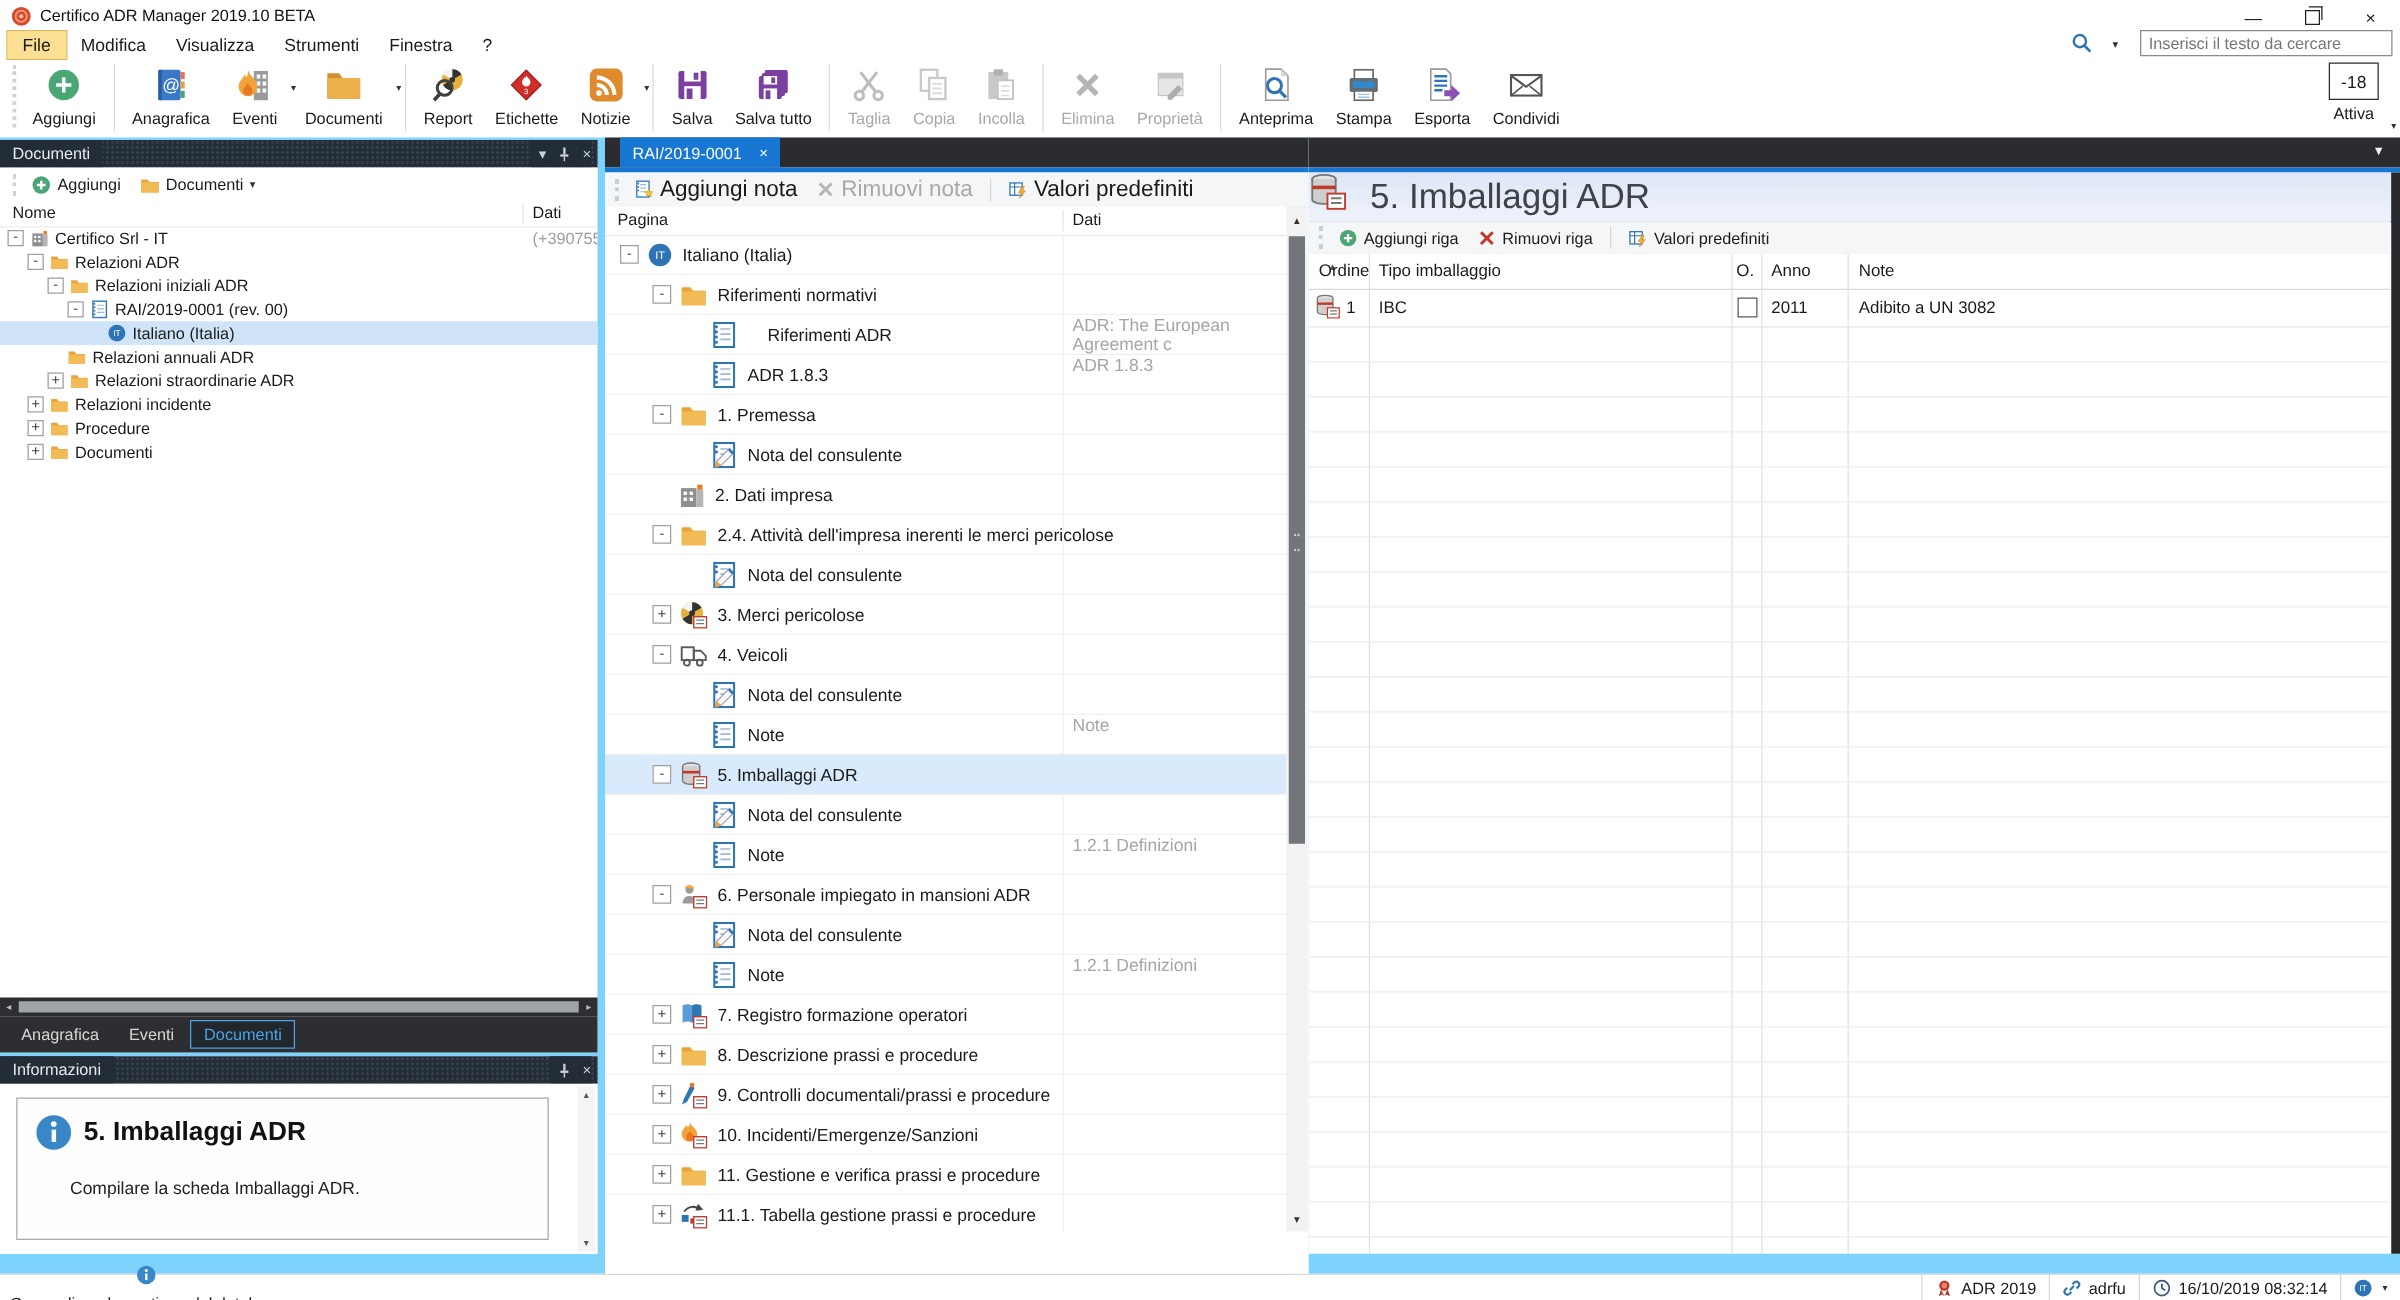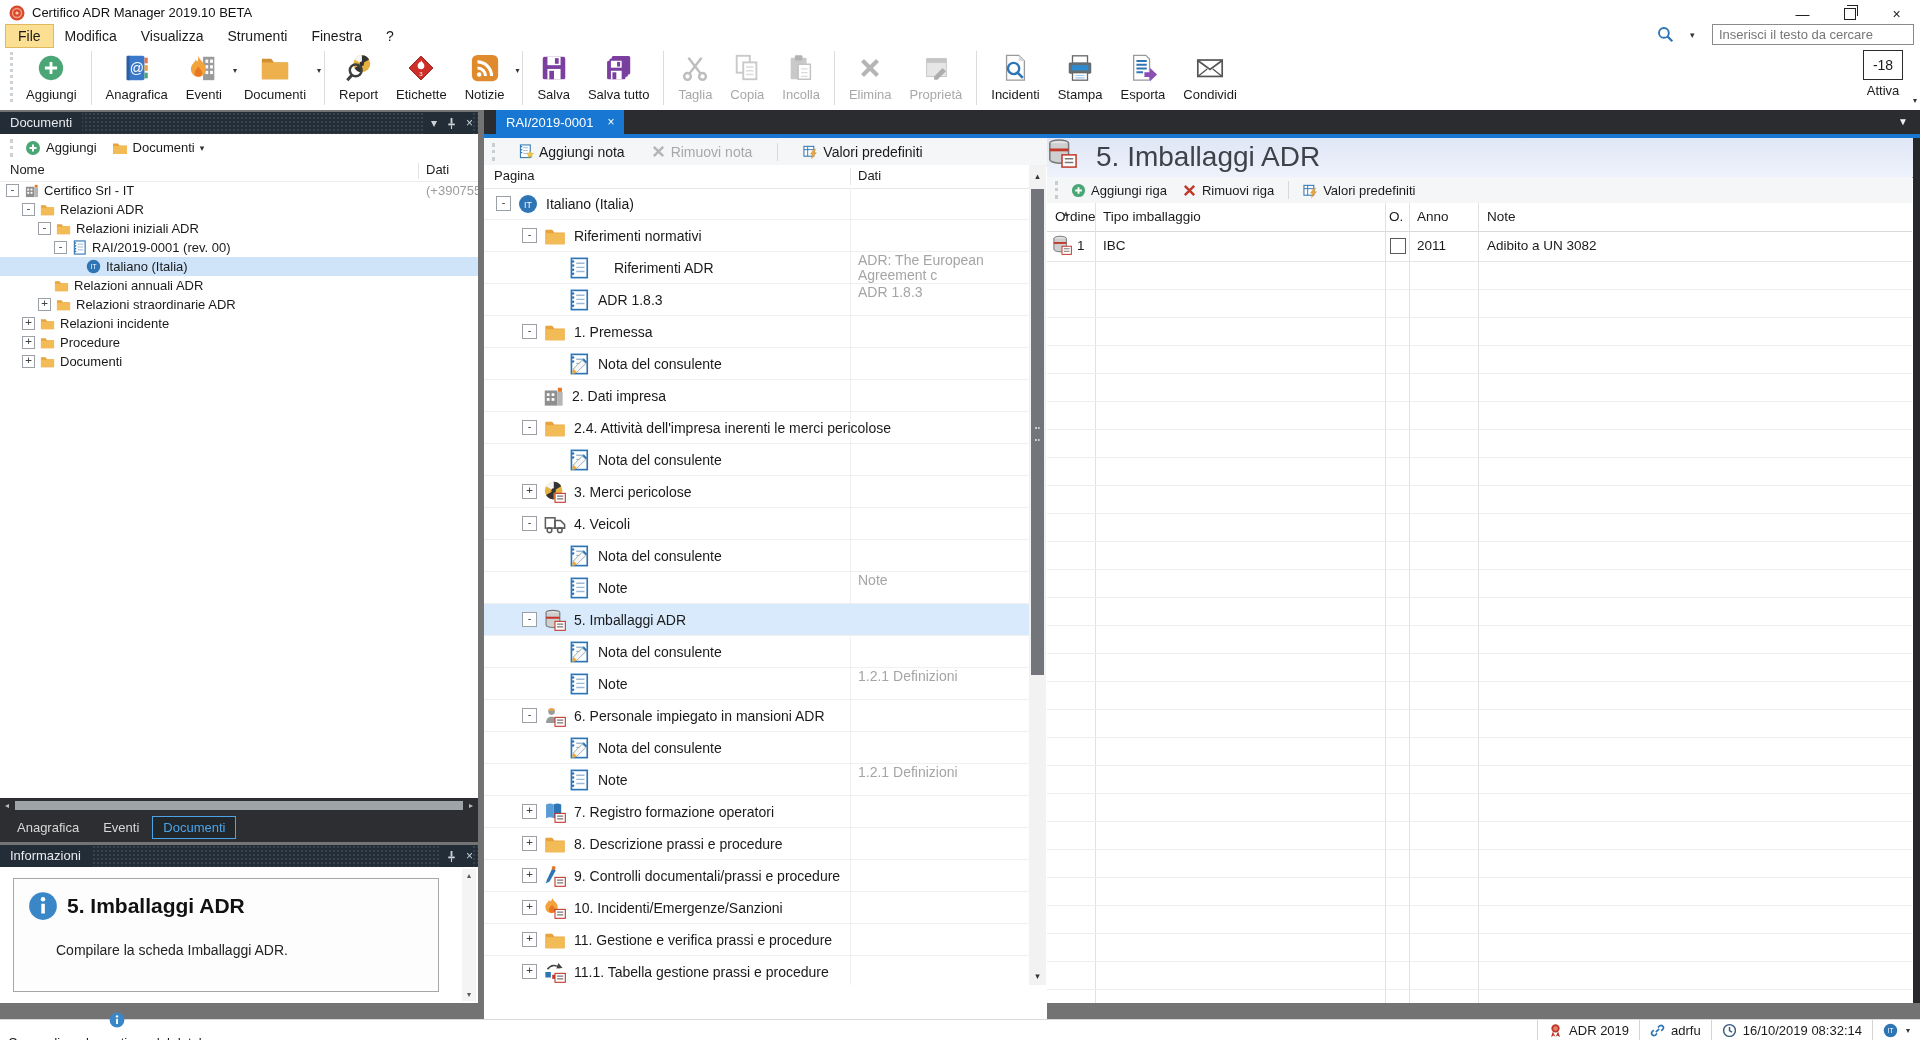--- a/index.html
+++ b/index.html
@@ -1,16 +1,16 @@
 <!DOCTYPE html>
 <html><head>
 <meta charset="utf-8">
 <style>
   html,body{margin:0;padding:0;background:#000;}
-  #app{position:relative;width:1920px;height:1040px;overflow:hidden;background:#737373;
+  #app{position:relative;width:1920px;height:1040px;overflow:hidden;background:#7dd3fc;
        font-family:"Liberation Sans","DejaVu Sans",sans-serif;color:#1a1a1a;font-size:13px;
        -webkit-font-smoothing:antialiased;}
   .abs{position:absolute;}
   .ic-wrap{display:inline-flex;align-items:center;justify-content:center;flex:none;}
   
   #chrome{position:absolute;left:0;top:0;width:1920px;height:110px;background:#fff;}
   #titlebar{position:absolute;left:0;top:0;right:0;height:26px;}
   #app-title{position:absolute;left:32px;top:5px;font-size:13px;color:#111;}
   #winbtns{position:absolute;right:0;top:0;display:flex;height:27px;}
   .winbtn{width:47px;height:27px;display:flex;align-items:center;justify-content:center;color:#222;font-size:14px;}
@@ -78,21 +78,21 @@
   #info-vscroll{position:absolute;right:2px;top:2px;width:14px;bottom:2px;background:#f4f4f4;}
   #info-vscroll .a{position:absolute;left:0;right:0;text-align:center;font-size:8px;color:#555;}
   
   #mid-panel{position:absolute;left:484px;top:110px;width:563px;height:936px;background:#fff;}
   .tabstrip{position:absolute;left:0;top:0;right:0;height:24px;background:#2b2c2f;}
   .blueline{position:absolute;left:0;top:24px;right:0;height:4px;background:#1777d2;}
   #doc-tab{position:absolute;left:12px;top:0;height:24px;background:#1777d2;color:#fff;display:flex;align-items:center;
      gap:14px;padding:0 10px;font-size:13px;}
   #doc-tab .x{font-size:12px;}
   #mid-toolbar{position:absolute;left:0;top:28px;right:0;height:27px;background:#f5f6f8;border-bottom:1px solid #e6e6e6;
-     display:flex;align-items:center;gap:16px;padding-left:8px;font-size:14px;}
+     display:flex;align-items:center;gap:5px;padding-left:8px;font-size:18px;}
   #mid-toolbar:before, #det-toolbar:before{content:"";border-left:3px dotted #c8cdd2;height:18px;margin-right:3px;}
   .tb-item{display:flex;align-items:center;gap:5px;padding:0 5px;}
   .tb-item.disabled{color:#a8a8a8;}
   .vsep{width:1px;height:18px;background:#d8d8d8;margin:0 4px;}
   #mid-cols{position:absolute;left:0;top:55px;right:18px;height:23px;font-size:13px;border-bottom:1px solid #e8e8e8;background:#fff;}
   #mid-cols .c1{position:absolute;left:10px;top:3px;}
   #mid-cols .c2{position:absolute;left:374px;top:3px;}
   #mid-cols .cd{position:absolute;left:366px;top:3px;bottom:3px;width:1px;background:#e6e6e6;}
   #mid-tree{position:absolute;left:0;top:78px;right:18px;height:797px;overflow:hidden;}
   .mtrow{position:relative;height:31px;display:flex;align-items:center;border-bottom:1px solid #f0f0f0;white-space:nowrap;font-size:14px;}
@@ -389,21 +389,21 @@
           <span class="icbox">
             <span class="ic-wrap ">
               <svg width="30" height="30" viewBox="0 0 32 32">
                 <path d="M7 2.5h13l6 6V29H7z" fill="#fff" stroke="#9a9a9a" stroke-width="1.4"></path>
                 <path d="M20 2.5l6 6h-6z" fill="#d9d9d9"></path>
                 <circle cx="14.5" cy="16.5" r="6" fill="none" stroke="#2e75b5" stroke-width="2.6"></circle>
                 <path d="M18.8 21l5.5 5.5" stroke="#2e75b5" stroke-width="2.8"></path>
               </svg>
             </span>
           </span>
-          <span class="lbl">Incidenti</span>
+          <span class="lbl">Anteprima</span>
         </div>
         <div class="tbtn">
           <span class="icbox">
             <span class="ic-wrap ">
               <svg width="30" height="30" viewBox="0 0 32 32">
                 <rect x="8" y="3" width="16" height="8" fill="#fff" stroke="#666" stroke-width="1.4"></rect>
                 <rect x="4" y="10" width="24" height="12" rx="1.5" fill="#636d73"></rect>
                 <rect x="7" y="13" width="18" height="5.5" fill="#2e8bd0"></rect>
                 <rect x="8" y="21" width="16" height="8" fill="#fff" stroke="#666" stroke-width="1.4"></rect>
                 <path d="M11 24h10M11 26.5h10" stroke="#9ec6e8" stroke-width="1.2"></path>

